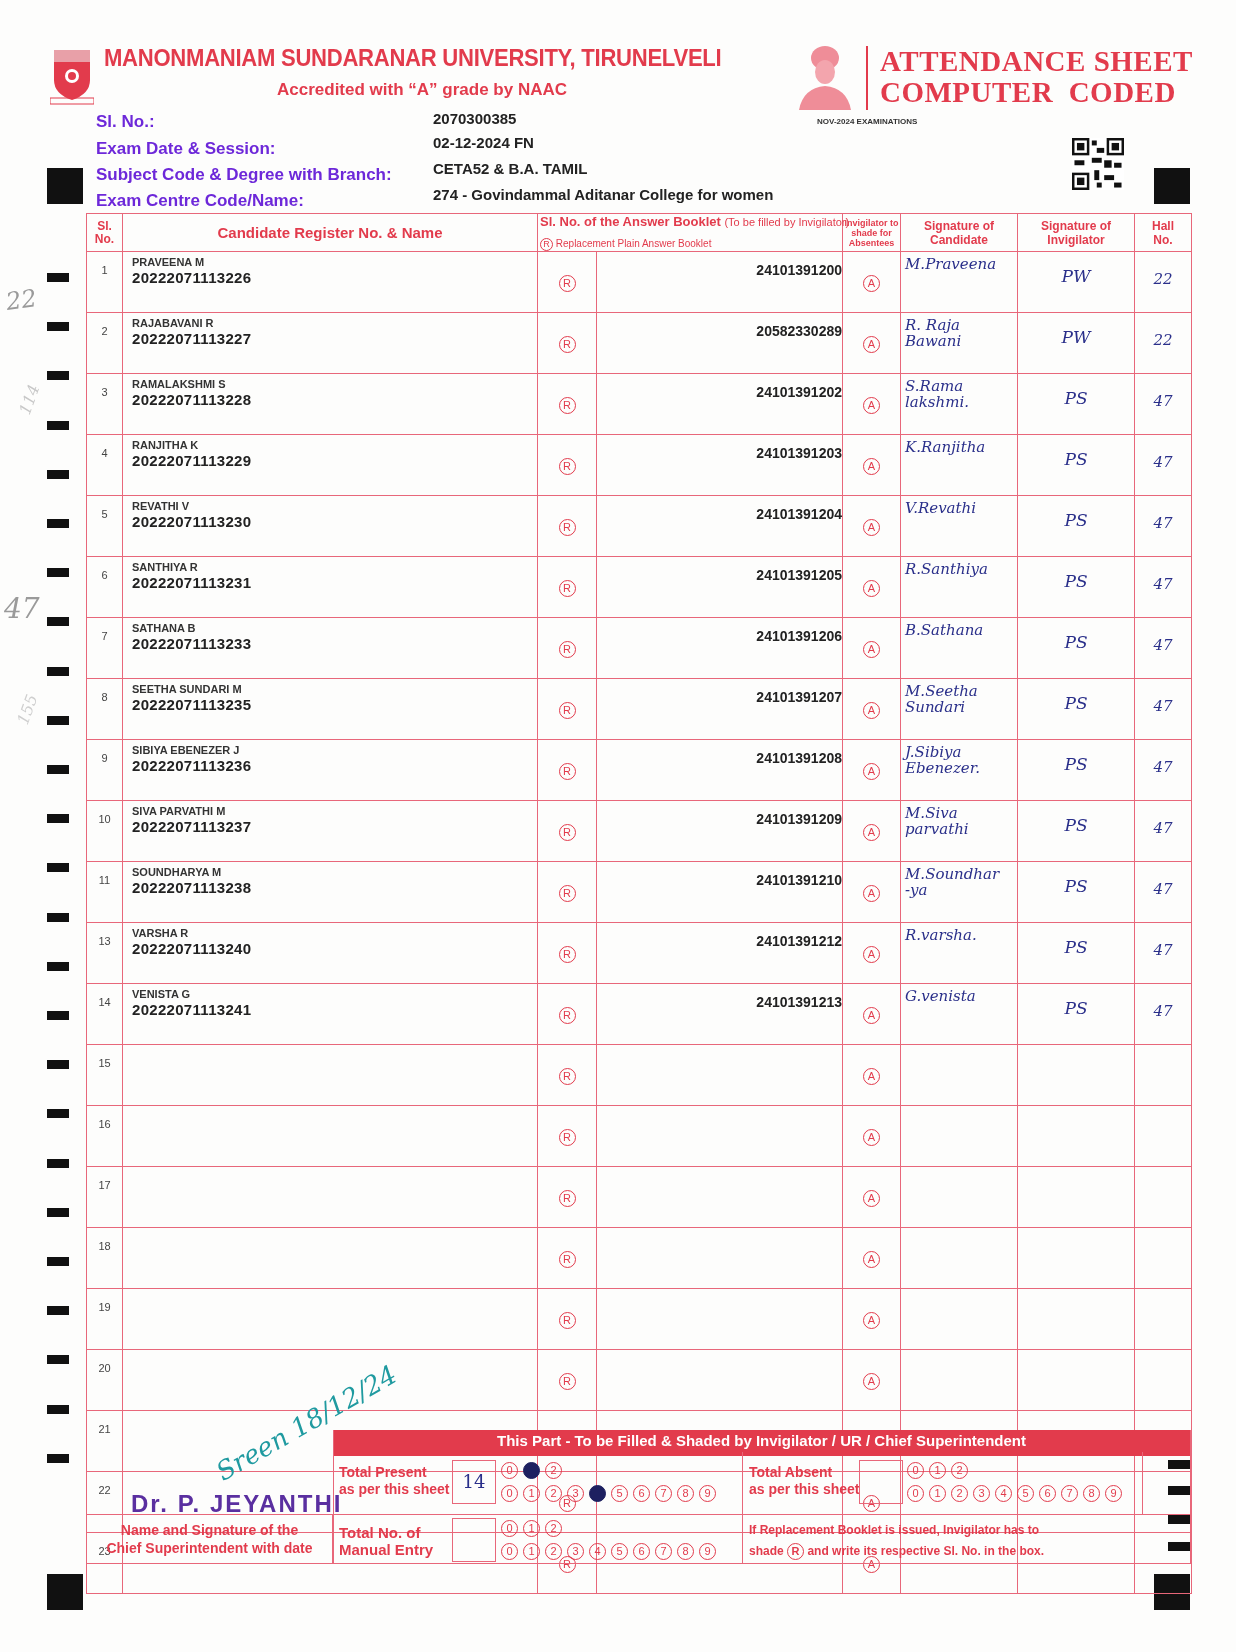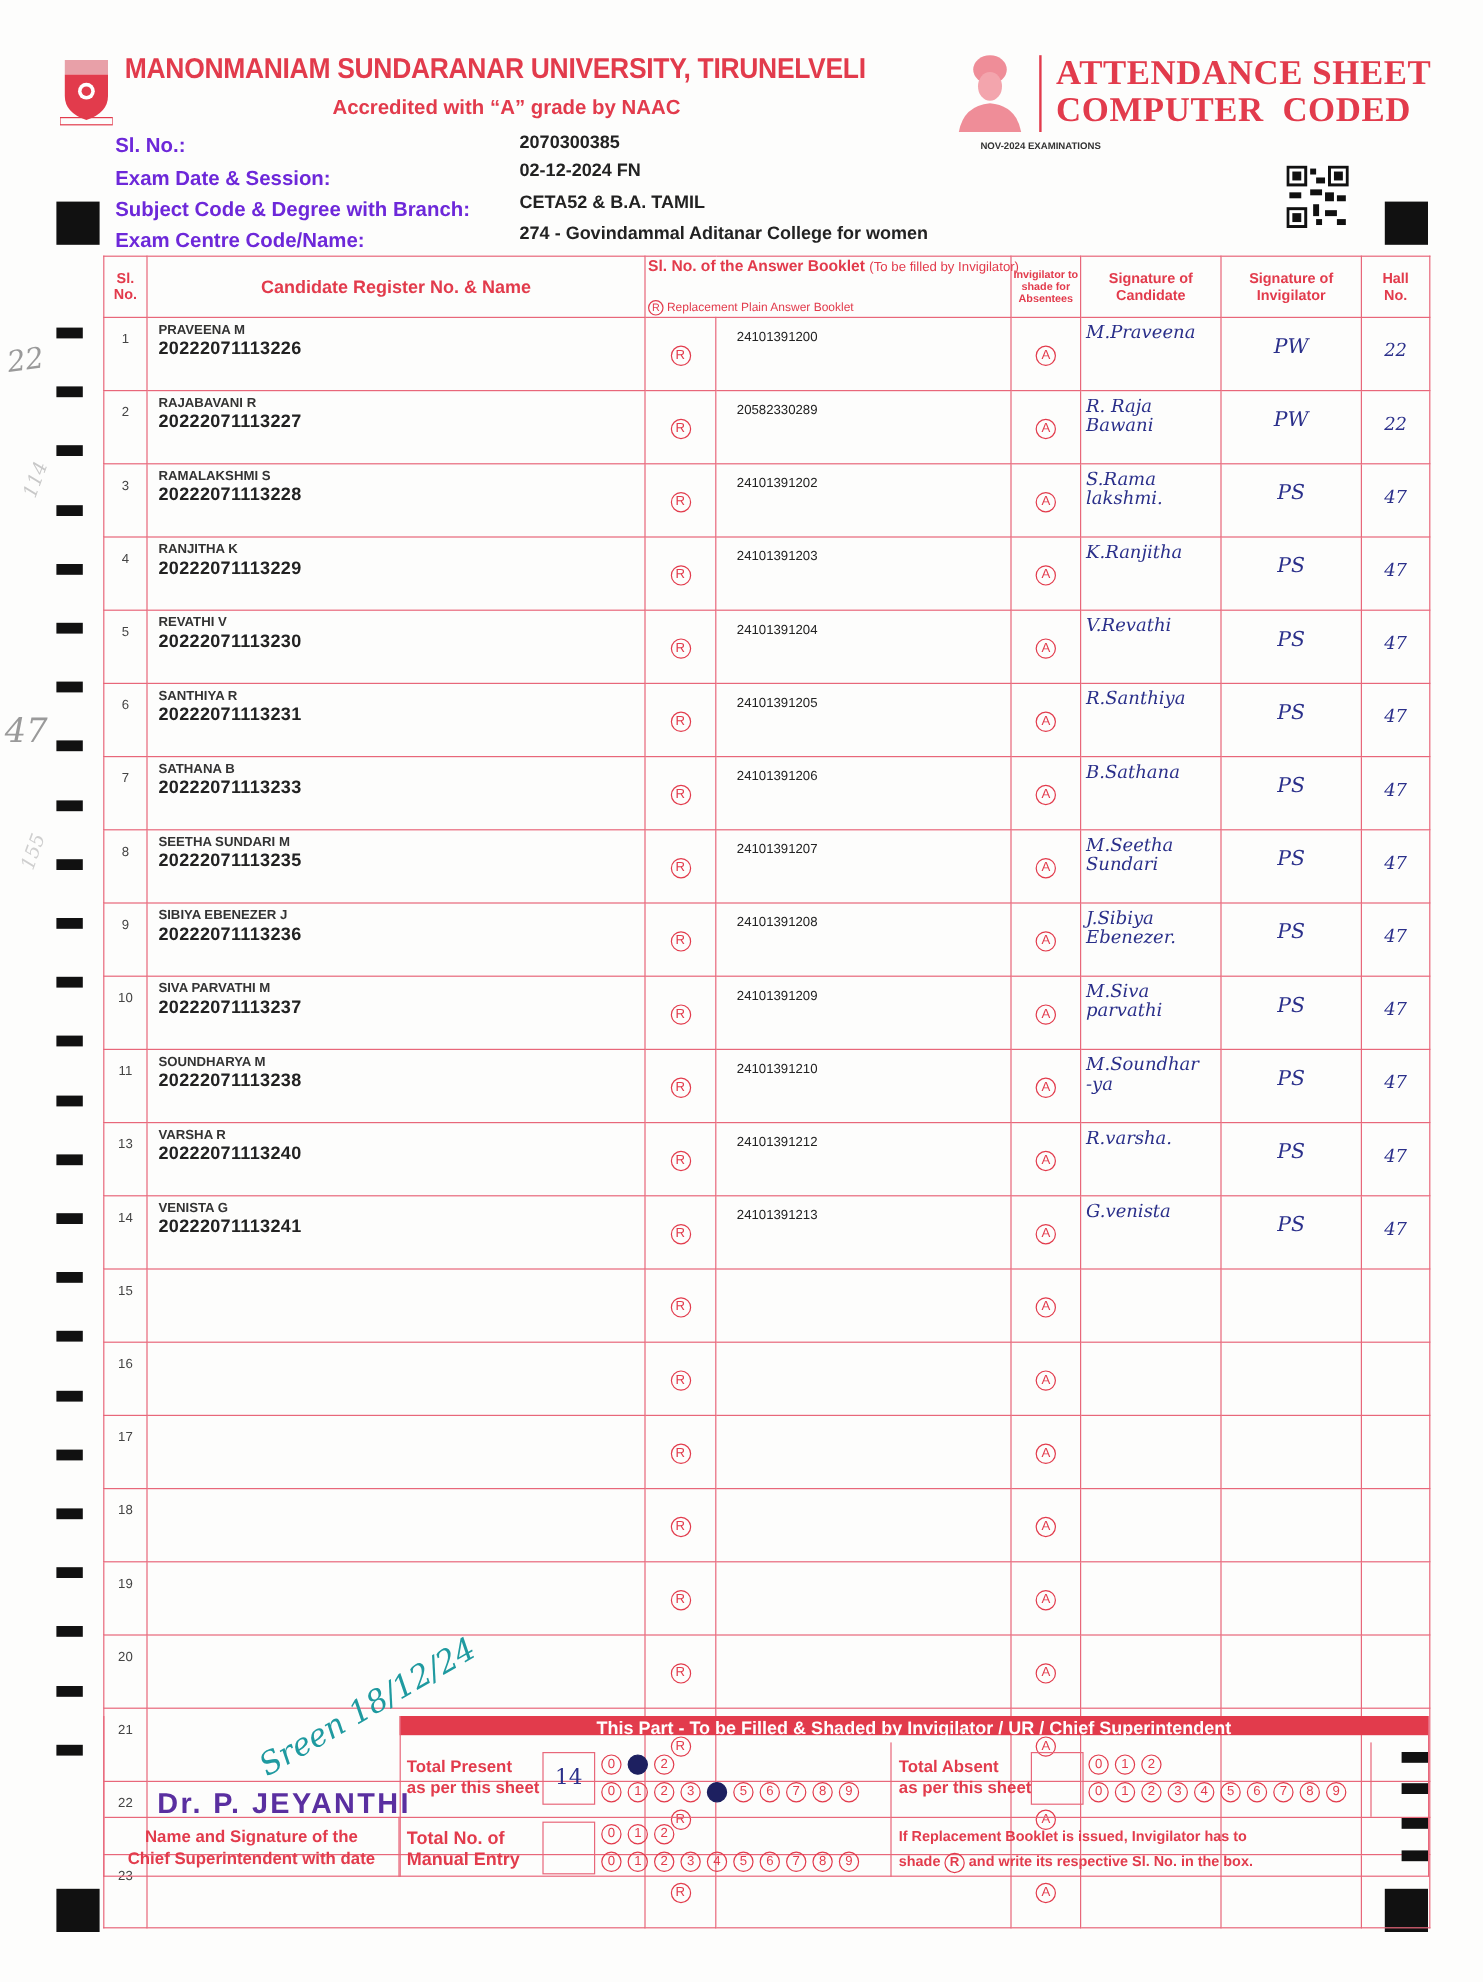--- a/index.html
+++ b/index.html
@@ -24,27 +24,27 @@
   .tbl { position: absolute; left: 86px; top: 213px; width: 1105px; border-collapse: collapse; table-layout: fixed; }
   .tbl td, .tbl th { border: 1px solid #e8677a; padding: 0; vertical-align: top; }
   .tbl th { height: 36px; color: #e23b4c; font-weight: bold; font-size: 14px; text-align: center; vertical-align: middle; line-height: 15px; }
   .tbl th.small { font-size: 9px; line-height: 10px; }
   .tbl tr.row td { height: 48px; }
   .slno { text-align: center; font-size: 11px; color: #444; padding-top: 12px !important; }
   .cand-name { font-size: 11px; font-weight: bold; color: #333; margin: 4px 0 0 9px; }
   .cand-reg { font-size: 15px; font-weight: bold; color: #222; margin: 1px 0 0 9px; letter-spacing: 0.3px; }
   .circ { display: inline-block; width: 15px; height: 15px; border: 1px solid #e23b4c; border-radius: 50%; color: #e23b4c; font-size: 11px; line-height: 15px; text-align: center; }
   .circ-cell { text-align: center; vertical-align: middle !important; }
-  .booklet { font-size: 11px; font-weight: normal; color: #222; margin: 10px 0 0 17px; }
+  .booklet { font-size: 14px; font-weight: bold; color: #222; margin: 10px 0 0 17px; text-align: right; }
   .sig { font-family: "DejaVu Serif", serif; font-style: italic; color: #2a2f8a; font-size: 15px; line-height: 16px; padding: 4px 0 0 4px; white-space: pre-line; }
   .sig-inv { font-family: "DejaVu Serif", serif; font-style: italic; color: #2a2f8a; font-size: 17px; text-align: center; padding-top: 14px; }
   .hall { font-family: "DejaVu Serif", serif; font-style: italic; color: #2a2f8a; font-size: 15px; text-align: center; padding-top: 18px; }
   
   .foot { position: absolute; left: 86px; top: 1430px; width: 1105px; height: 134px; border: 1px solid #e8677a; border-top: none; box-sizing: border-box; }
-  .foot-band { position: absolute; left: 246px; top: 0; right: 0; height: 16px; background: #e23b4c; color: #fff; font-weight: bold; font-size: 15px; text-align: center; line-height: 22px; }
+  .foot-band { position: absolute; left: 246px; top: 0; right: 0; height: 26px; background: #e23b4c; color: #fff; font-weight: bold; font-size: 15px; text-align: center; line-height: 22px; }
   .chief-name { position: absolute; left: 44px; top: 60px; font-size: 24px; font-weight: bold; color: #5a2fa0; letter-spacing: 2px; }
   .chief-label { position: absolute; left: 0; top: 84px; width: 246px; height: 50px; border-top: 1px solid #e8677a; border-right: 1px solid #e8677a; box-sizing: border-box; color: #e23b4c; font-weight: bold; font-size: 14px; text-align: center; padding-top: 6px; line-height: 18px; }
   .vdiv { position: absolute; background: #e8677a; width: 1px; }
   .hdiv { position: absolute; background: #e8677a; height: 1px; }
   .flabel { position: absolute; color: #e23b4c; font-weight: bold; font-size: 14px; line-height: 17px; }
   .fbox { position: absolute; width: 44px; height: 44px; border: 1px solid #e8677a; box-sizing: border-box; font-family: "DejaVu Serif", serif; color: #2a2f8a; font-size: 18px; text-align: center; line-height: 42px; }
   .bubbles { position: absolute; display: flex; gap: 5px; }
   .bub { width: 15px; height: 15px; border: 1px solid #e23b4c; border-radius: 50%; color: #e23b4c; font-size: 11px; line-height: 15px; text-align: center; }
   .bub.filled { background: #1d2060; border-color: #1d2060; color: transparent; }
   .note { position: absolute; color: #e23b4c; font-weight: bold; font-size: 12px; line-height: 21px; }
@@ -153,21 +153,21 @@
       <col style="width:117px">
       <col style="width:117px">
       <col style="width:57px">
   </colgroup>
   <thead>
     <tr>
       <th style="font-size:12px;line-height:13px">Sl. No.</th>
       <th style="font-size:15px">Candidate Register No. &amp; Name</th>
       <th colspan="2" style="text-align:left;padding-left:2px">
         <div style="font-size:13px;white-space:nowrap"><span>Sl. No. of the Answer Booklet</span> <span style="font-weight:normal;font-size:11px">(To be filled by Invigilator)</span></div>
-        <div style="font-weight:normal;font-size:10px;margin-top:18px"><span class="circ" style="width:11px;height:11px;line-height:11px;font-size:9px">R</span> <span>Replacement Plain Answer Booklet</span></div>
+        <div style="font-weight:normal;font-size:10px;margin-top:6px"><span class="circ" style="width:11px;height:11px;line-height:11px;font-size:9px">R</span> <span>Replacement Plain Answer Booklet</span></div>
       </th>
       <th class="small">Invigilator to shade for Absentees</th>
       <th style="font-size:12px;line-height:14px;padding:0 14px">Signature of Candidate</th>
       <th style="font-size:12px;line-height:14px;padding:0 14px">Signature of Invigilator</th>
       <th style="font-size:12px;line-height:14px;padding:0 12px">Hall No.</th>
     </tr>
   </thead>
   <tbody id="tbody">
       <tr class="row">
         <td class="slno">1</td>

